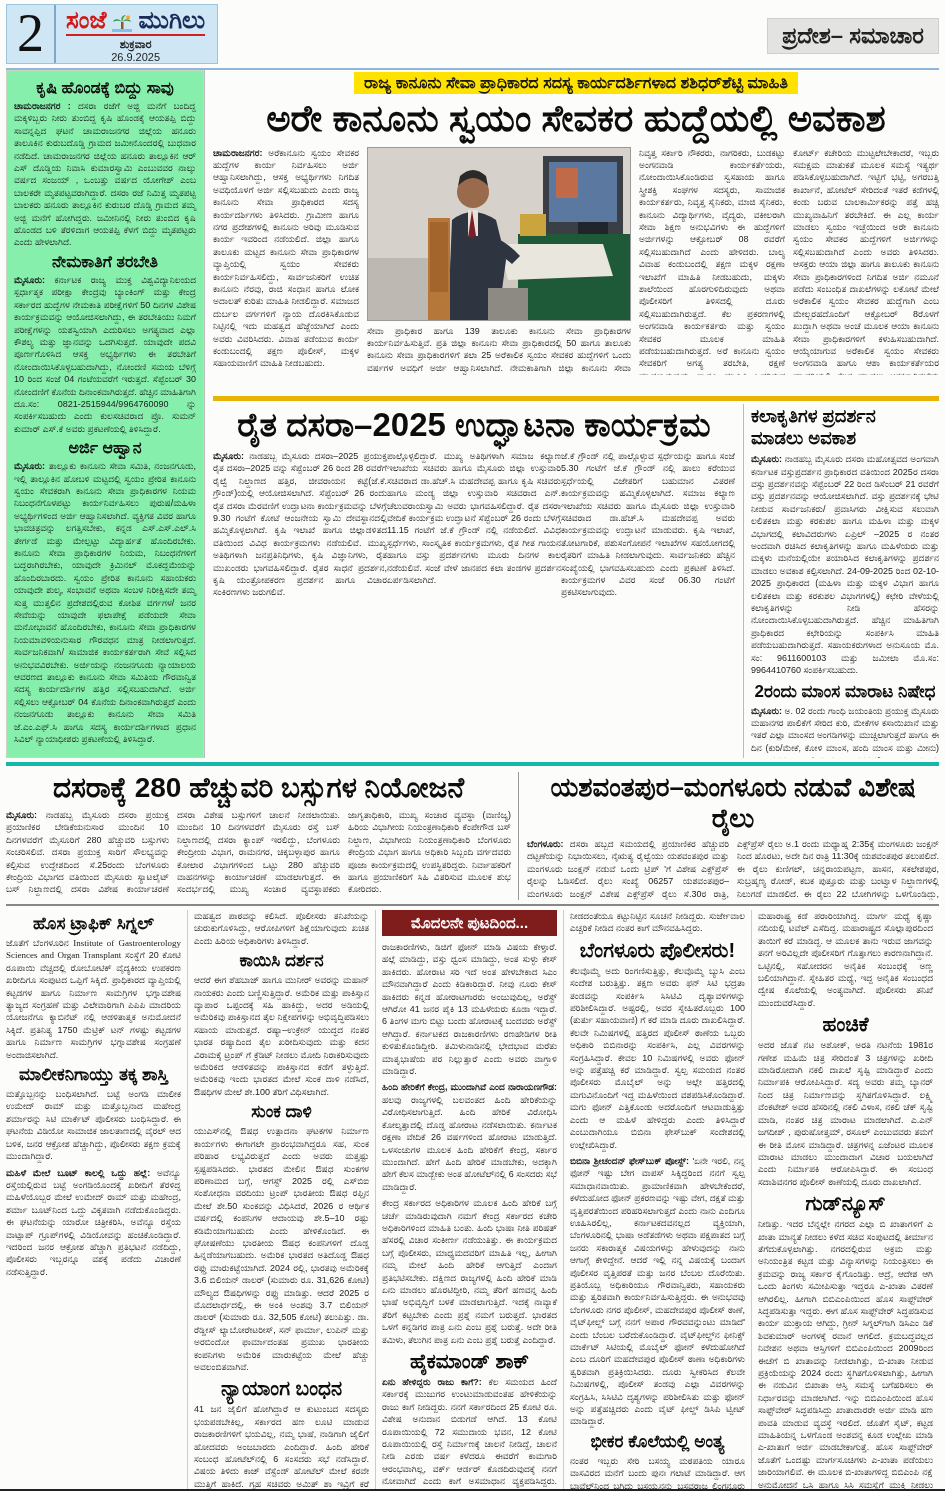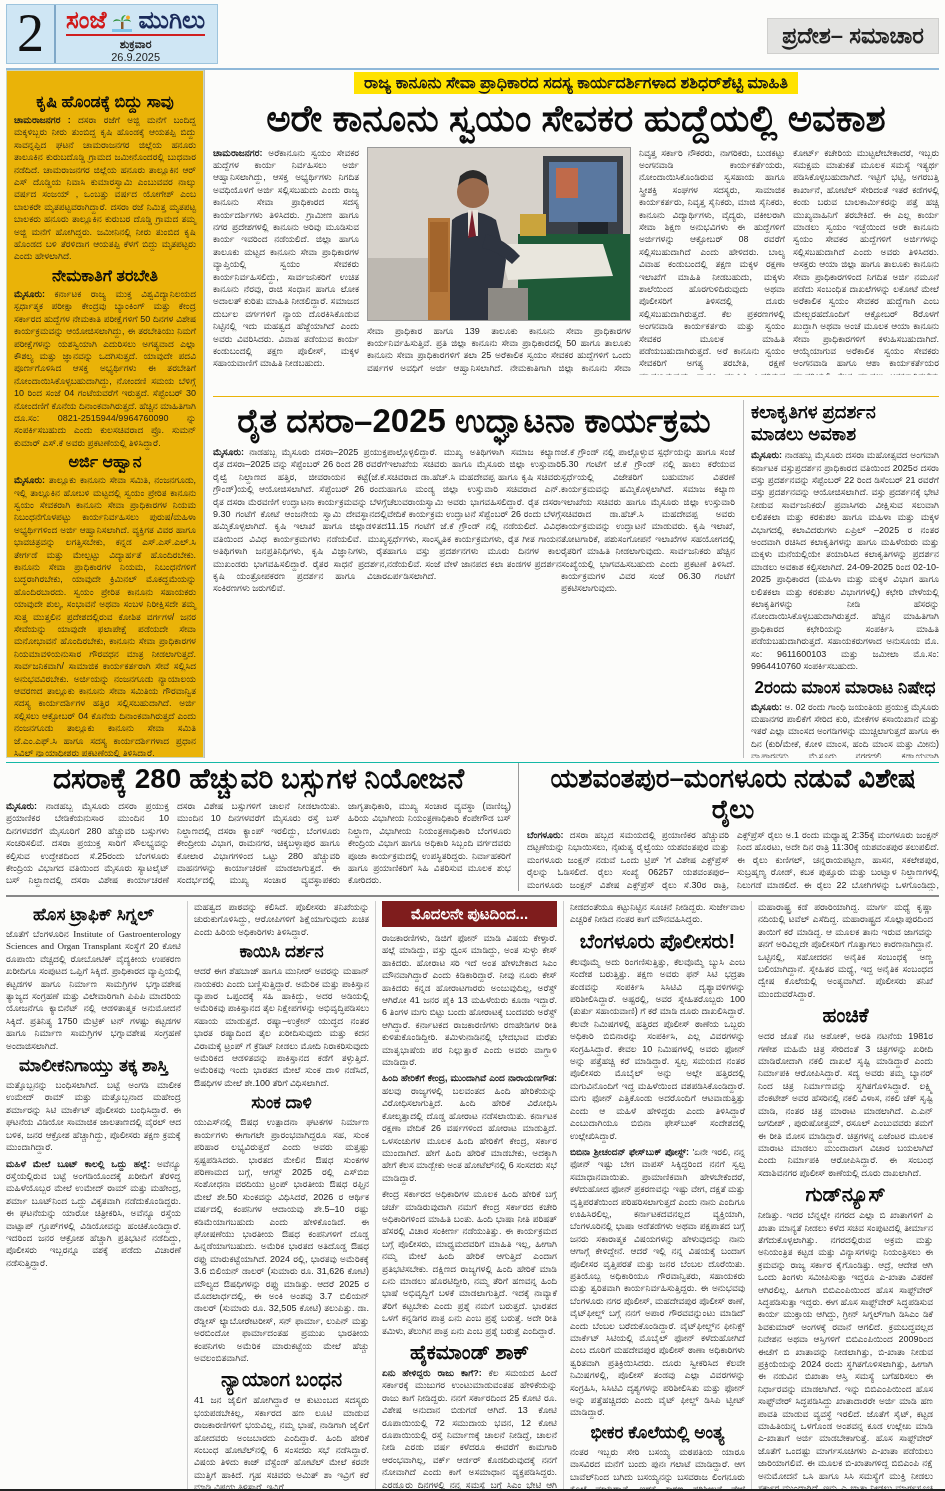--- a/index.html
+++ b/index.html
@@ -21,47 +21,47 @@
   .day{font-size:11px;font-weight:bold;margin-top:2px;color:#222;}
   .date{font-size:11px;font-weight:normal;color:#222;}
   .section-label{background:#e3e3e1;border:1px solid #cfcfcd;color:#222;font-weight:bold;
                  font-size:22px;padding:4px 14px;margin-top:14px;}
   
   .body-txt{font-size:9px;line-height:1.38;text-align:justify;color:#1c1c1c;margin:0 0 4px 0;}
   .dl{font-weight:bold;}
   h1,h2,h3,h4{margin:0;color:#0d0d0d;font-weight:bold;}
   
   .top-row{display:flex;height:688px;}
-  .green-box{width:198px;flex:0 0 198px;background:#eab308;border:1px solid #c8d6c2;
-             padding:19px 7px;box-sizing:border-box;overflow:hidden;}
+  .green-box{width:198px;flex:0 0 198px;background:#86efac;border:1px solid #c8d6c2;
+             padding:5px 7px;box-sizing:border-box;overflow:hidden;}
   .green-box h3{font-size:16px;text-align:center;margin:3px 0 3px 0;}
   .top-right{flex:1;padding-left:8px;display:flex;flex-direction:column;box-sizing:border-box;
              border-left:1px solid #bbb;}
   .lead{height:322px;overflow:hidden;}
   .kicker-wrap{text-align:center;margin-top:2px;}
   .kicker{display:inline-block;background:#ffe200;color:#161616;font-weight:bold;
           font-size:16px;padding:2px 10px;}
   .lead-headline{font-size:37px;text-align:center;line-height:1.15;margin:4px 0 6px 0;}
   .lead-cols{display:flex;gap:8px;height:228px;overflow:hidden;}
   .lead-col{flex:1;overflow:hidden;}
   .photo-block{flex:0 0 262px;display:flex;flex-direction:column;}
   .photo-frame{width:262px;height:172px;background:#cfc9c2;position:relative;overflow:hidden;
                border:1px solid #999;}
   .photo-cap{margin-top:4px;overflow:hidden;flex:1;}
   
-  .mid-row{flex:1;display:flex;margin-top:4px;border-top:1px solid #eab308;padding-top:3px;overflow:hidden;}
+  .mid-row{flex:1;display:flex;margin-top:4px;border-top:5px solid #eab308;padding-top:3px;overflow:hidden;}
   .dasara{flex:1;padding-right:8px;overflow:hidden;}
   .dasara h2{font-size:33px;text-align:center;line-height:1.15;margin:2px 0 6px 0;}
   .cols3{display:flex;gap:0;height:272px;overflow:hidden;}
   .cols3 > div{flex:1;overflow:hidden;}
   .right-sidebar{flex:0 0 188px;border-left:1px solid #bbb;padding-left:7px;overflow:hidden;}
   .right-sidebar h3.big{font-size:18px;line-height:1.2;margin:2px 0 4px 0;}
   .right-sidebar h3.small{font-size:17px;text-align:center;margin:5px 0 3px 0;}
   
-  .band-row{display:flex;height:128px;border-top:1px solid #14b8a6;margin-top:4px;padding-top:0;}
+  .band-row{display:flex;height:128px;border-top:4px solid #14b8a6;margin-top:4px;padding-top:6px;}
   .buses{flex:0 0 505px;padding-right:7px;overflow:hidden;}
   .buses h2{font-size:28px;text-align:center;margin:0 0 4px 0;}
   .train{flex:1;border-left:1px solid #999;padding-left:8px;overflow:hidden;}
   .train h2{font-size:26px;text-align:center;margin:0 0 4px 0;}
   .cols-n{display:flex;gap:8px;overflow:hidden;}
   .cols-n > div{flex:1;overflow:hidden;}
   .buses .cols-n{height:88px;} .train .cols-n{height:90px;}
   
   .bottom-row{display:flex;height:600px;border-top:2px solid #888;margin-top:4px;padding-top:4px;gap:0;}
   .bcol{flex:1;padding:0 6px;overflow:hidden;border-left:1px solid #ccc;}

